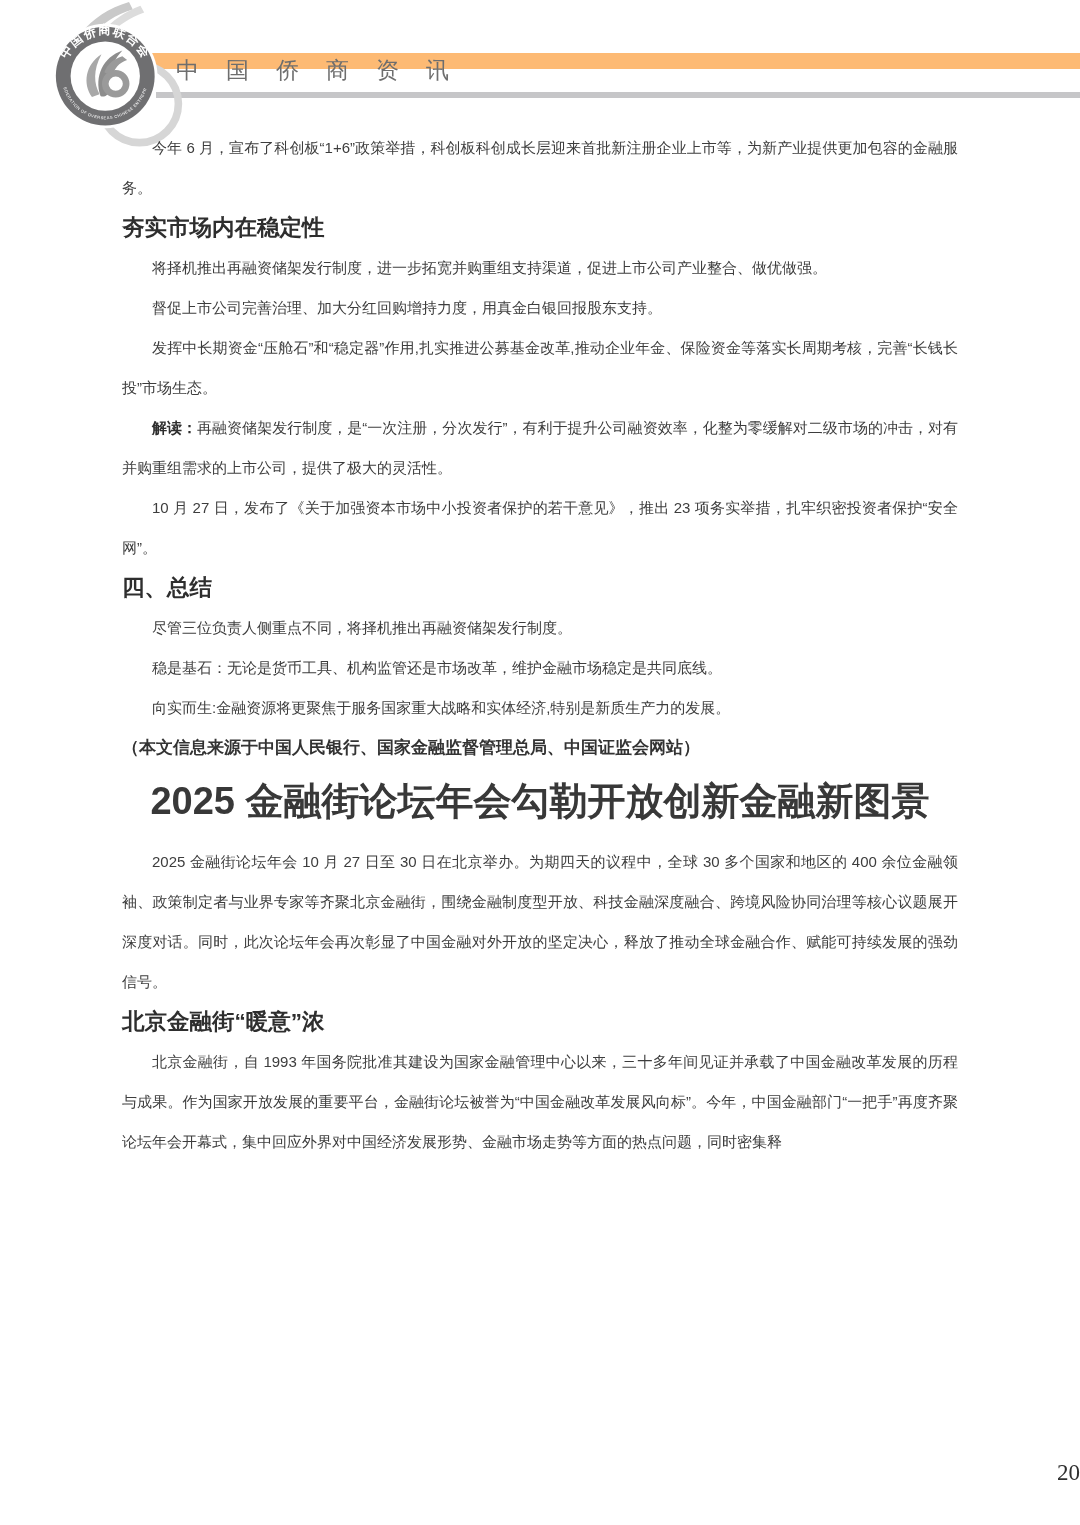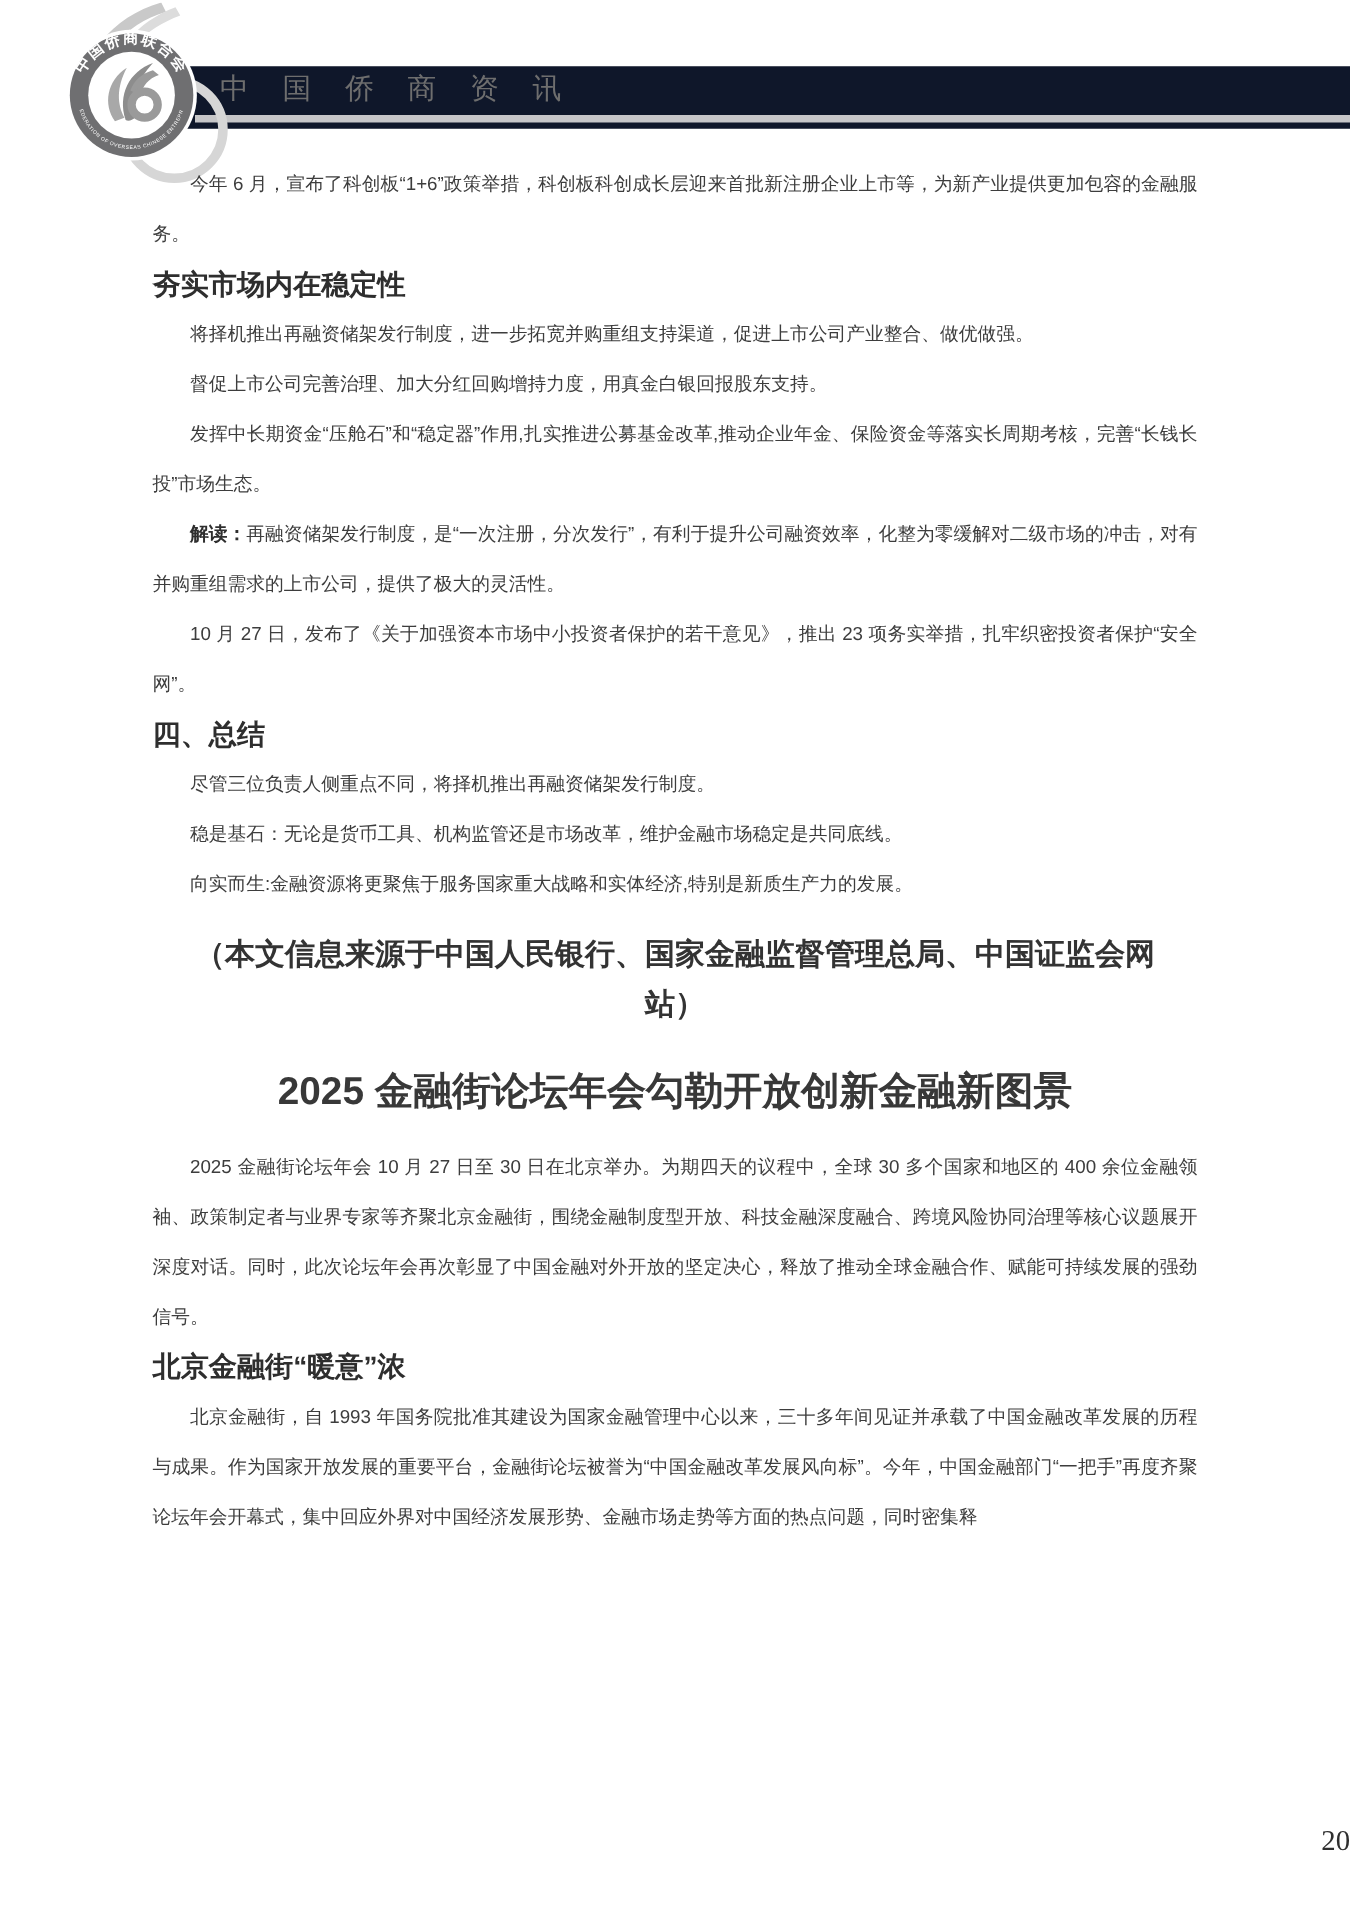--- a/index.html
+++ b/index.html
@@ -10,22 +10,22 @@
     background: #ffffff;
     overflow: hidden;
     font-family: "Liberation Sans", "DejaVu Sans", sans-serif;
     color: #3d3d3d;
   }
 
   
   .masthead-band {
     position: absolute;
     left: 142px; right: 0; top: 53px;
-    height: 50px;
-    background: #0f172a;
+    height: 16px;
+    background: #fdba74;
   }
   .masthead-title {
     line-height: 34px;
     padding-left: 34px;
     font-size: 23px;
     letter-spacing: 27px;
     color: #6e6e6e;
     white-space: nowrap;
   }
   .masthead-underline {
@@ -56,30 +56,30 @@
   .subhead {
     margin: 0;
     font-size: 22.5px;
     line-height: 40px;
     font-weight: bold;
     text-align: left;
     color: #2e2e2e;
   }
   .bold-label { font-weight: bold; color: #2e2e2e; }
   .source-note {
-    margin: 16px;
-    font-size: 24px;
+    margin: 0;
+    font-size: 17px;
     line-height: 40px;
     font-weight: bold;
-    text-align: center;
+    text-align: left;
     color: #333333;
   }
   .article-title {
-    margin: 26px 0 18px 0;
-    font-size: 31px;
+    margin: 10px 0 18px 0;
+    font-size: 38px;
     line-height: 46px;
     font-weight: bold;
     text-align: center;
     color: #383838;
   }
 
   
   .page-number {
     position: absolute;
     left: 0; top: 1460px;

